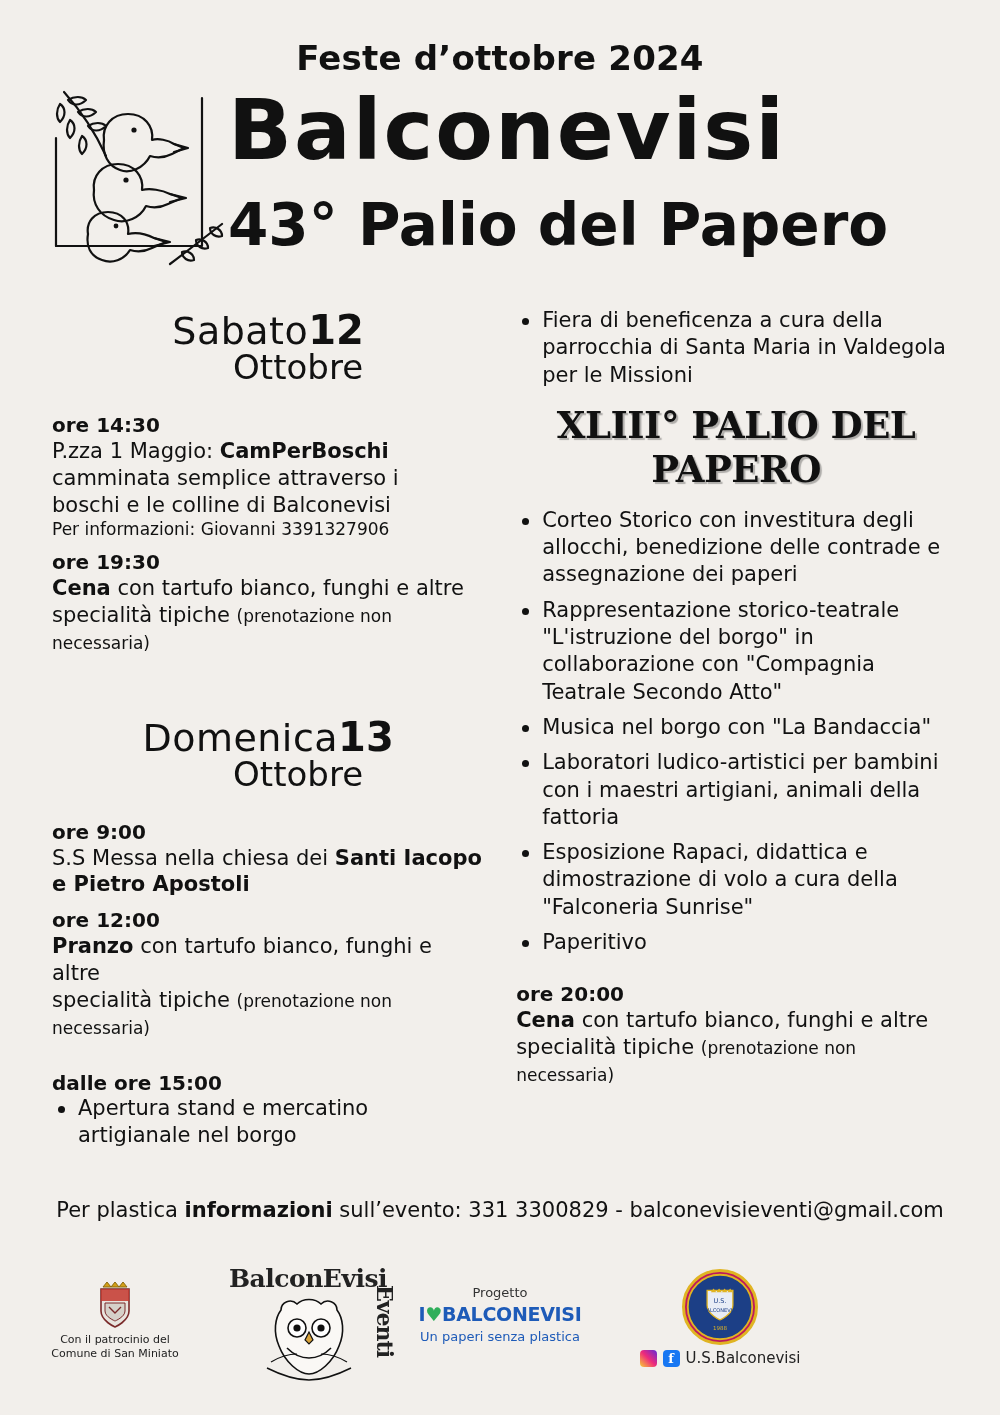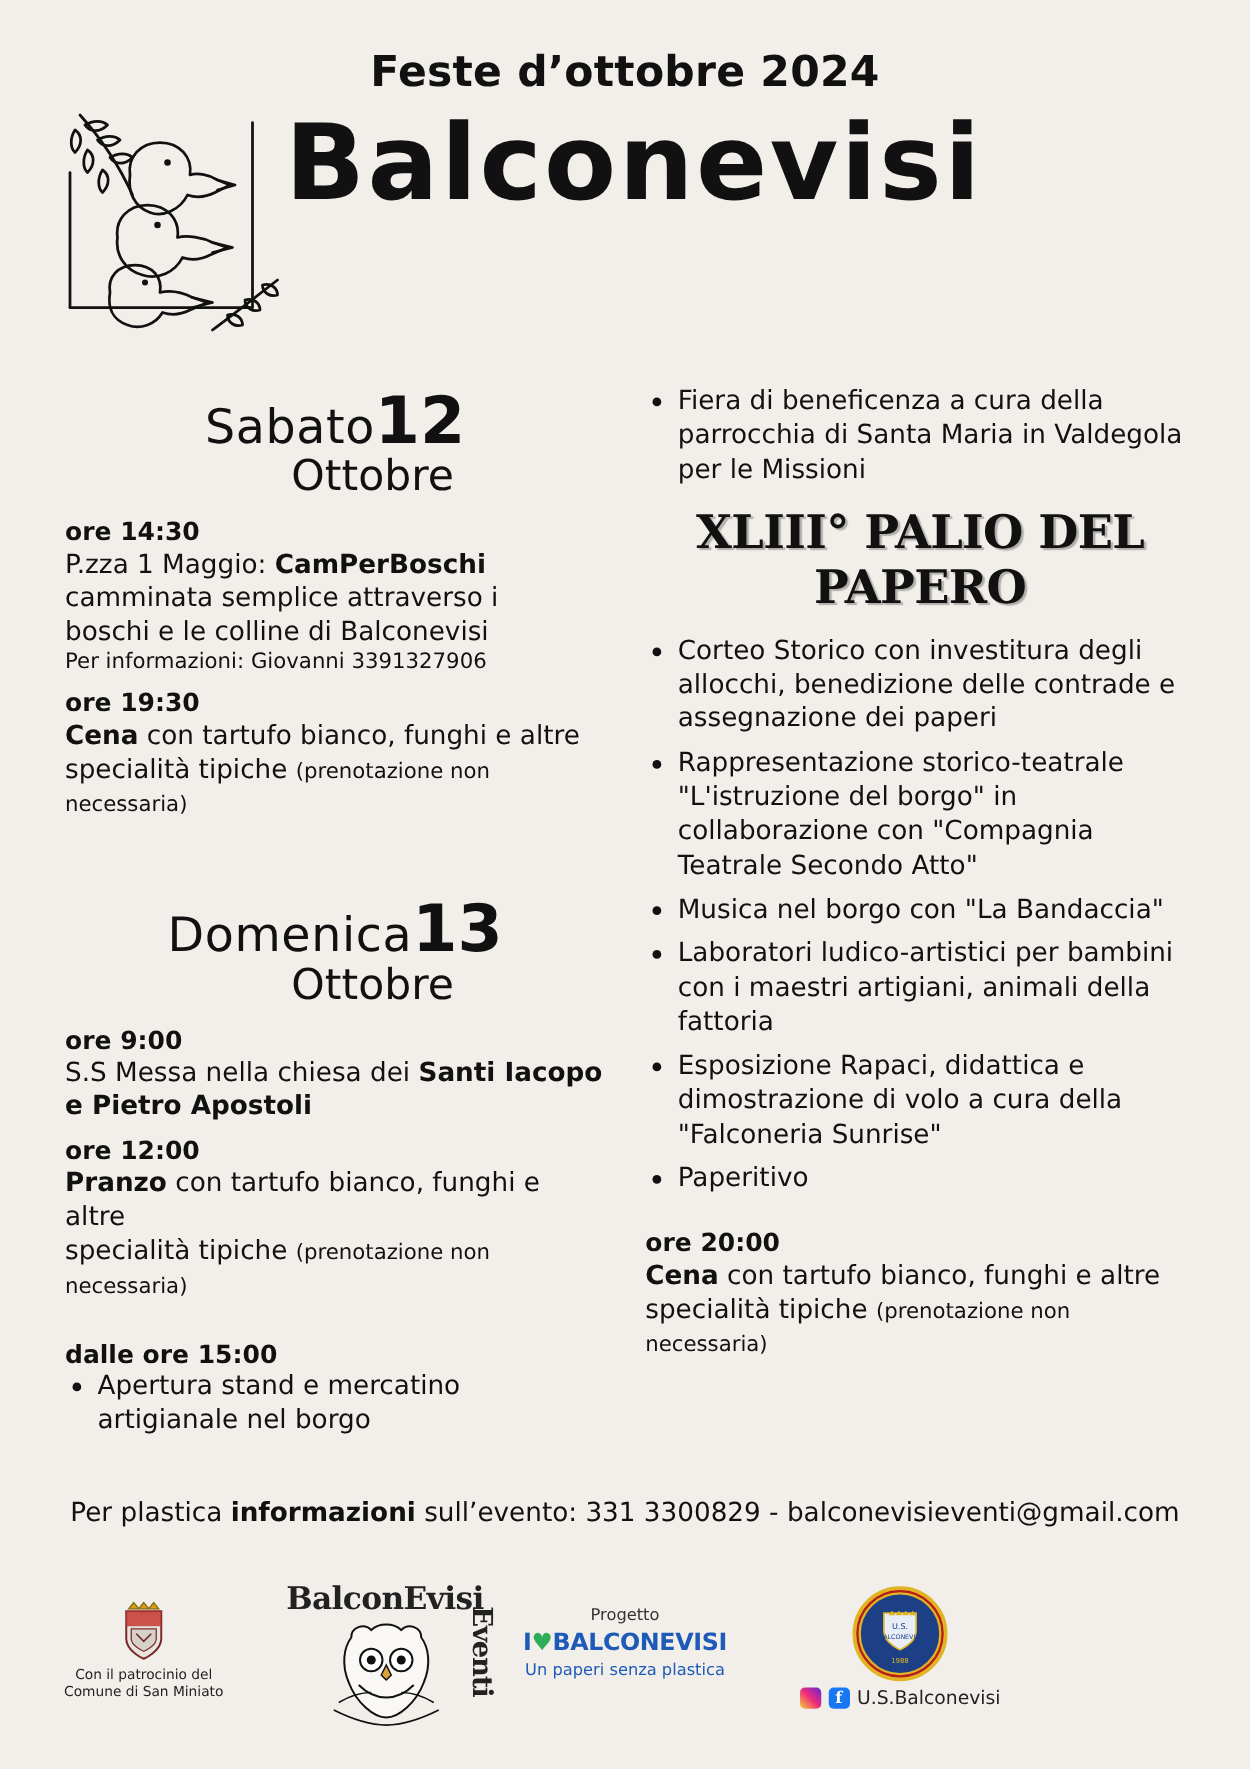--- a/index.html
+++ b/index.html
@@ -80,21 +80,21 @@
     height: 96px;
   }
   .day-name {
     font-size: 38px;
     font-weight: 400;
     letter-spacing: 0.5px;
     display: inline-block;
     vertical-align: baseline;
   }
   .day-num {
-    font-size: 52px;
+    font-size: 40px;
     font-weight: 700;
     display: inline-block;
     vertical-align: baseline;
   }
   .day-month {
     font-size: 34px;
     font-weight: 400;
     display: block;
     text-align: center;
     margin-top: -6px;
@@ -224,21 +224,21 @@
     letter-spacing: -0.3px;
   }
   .prog-main .heart { color: #2fae5a; }
   .prog-sub { font-size: 13px; color: #1e5bb8; margin-top: 2px; }
 
   .usb-badge {
     width: 76px; height: 76px;
     margin: 0 auto 4px auto;
     border-radius: 50%;
     border: 3px solid #e0b422;
-    background: #b91c1c;
+    background: #be185d;
     position: relative;
     color: #fff;
     font-size: 8px;
   }
   .usb-row { font-size: 15px; display: flex; align-items: center; justify-content: center; gap: 6px; }
   .ig-icon, .fb-icon {
     display: inline-block; width: 17px; height: 17px; border-radius: 4px;
     position: relative;
   }
   .ig-icon { background: linear-gradient(45deg,#f9ce34,#ee2a7b,#6228d7); }
@@ -294,20 +294,21 @@
           <path d="M136 116 L152 120 L136 124"></path>
 
           <path d="M54 156 C52 144 60 134 74 134 C88 134 96 144 94 156 C102 154 112 156 120 160 L132 164 L118 170 C110 174 102 174 96 172 C90 182 78 186 68 182 C56 178 52 168 54 156 Z"></path>
           <circle cx="82" cy="148" r="2.4" fill="#111" stroke="none"></circle>
           <path d="M120 160 L136 164 L120 168"></path>
         </g>
       </svg>
     </div>
 
     <div class="title-main">Balconevisi</div>
+    <div class="title-sub">43° Palio del Papero</div>
   </div>
 
   <div class="columns">
 
     <div class="col-left">
 
       <div class="day-head">
         <div class="day-head-row">
           <span class="day-name">Sabato</span><span class="day-num">12</span>
         </div>

